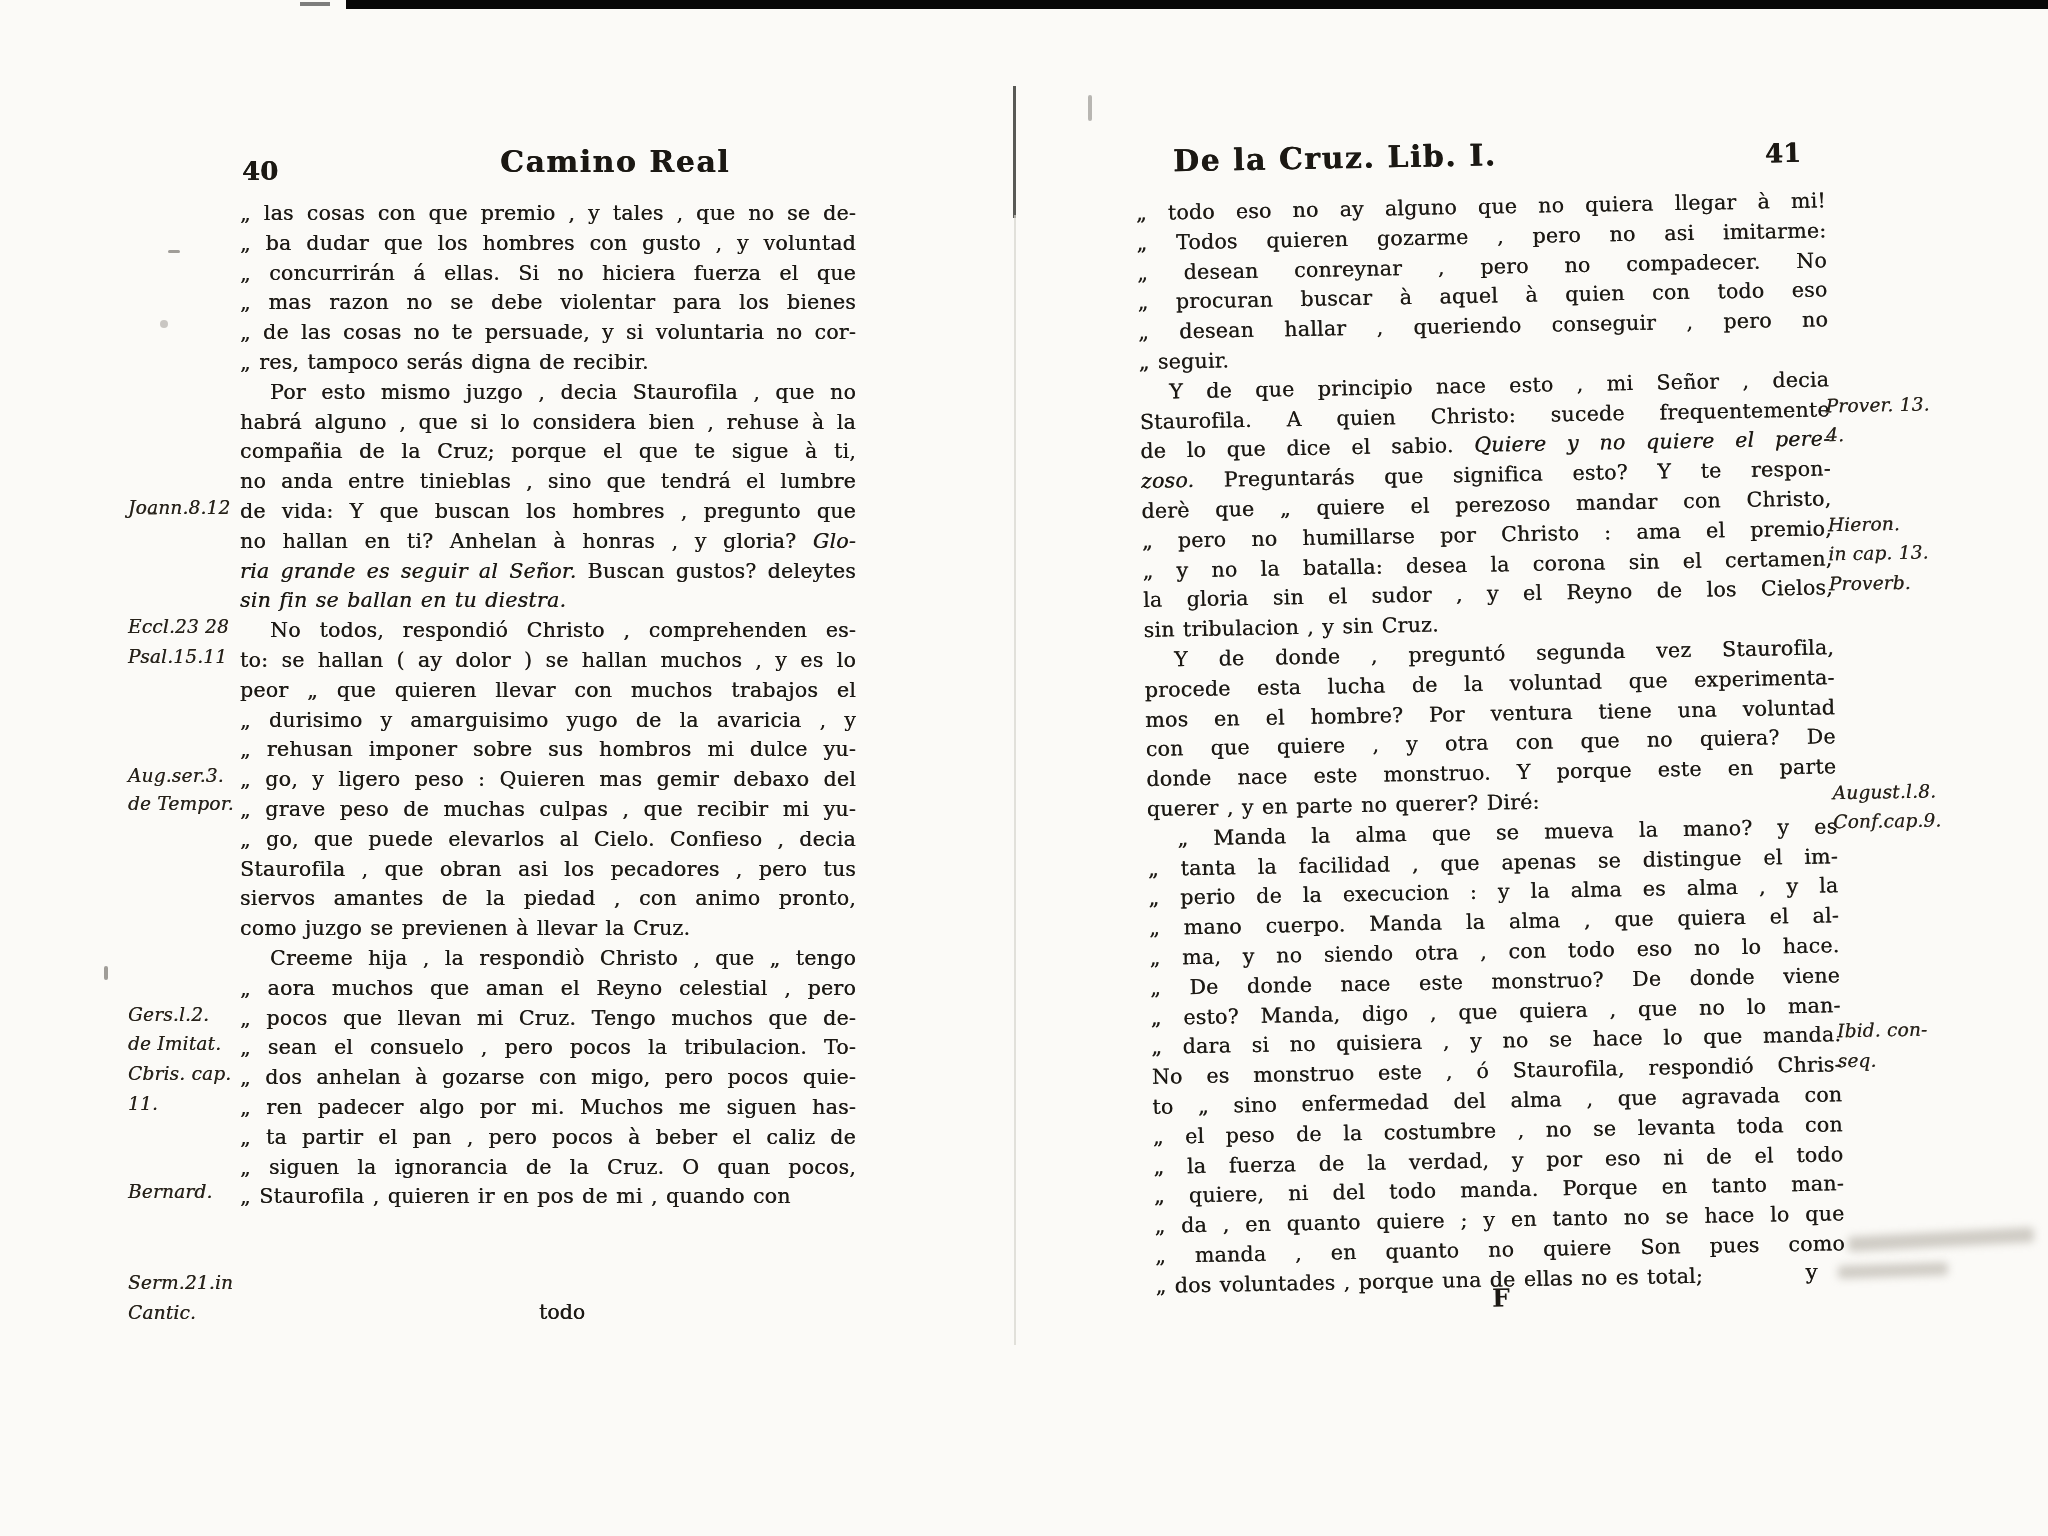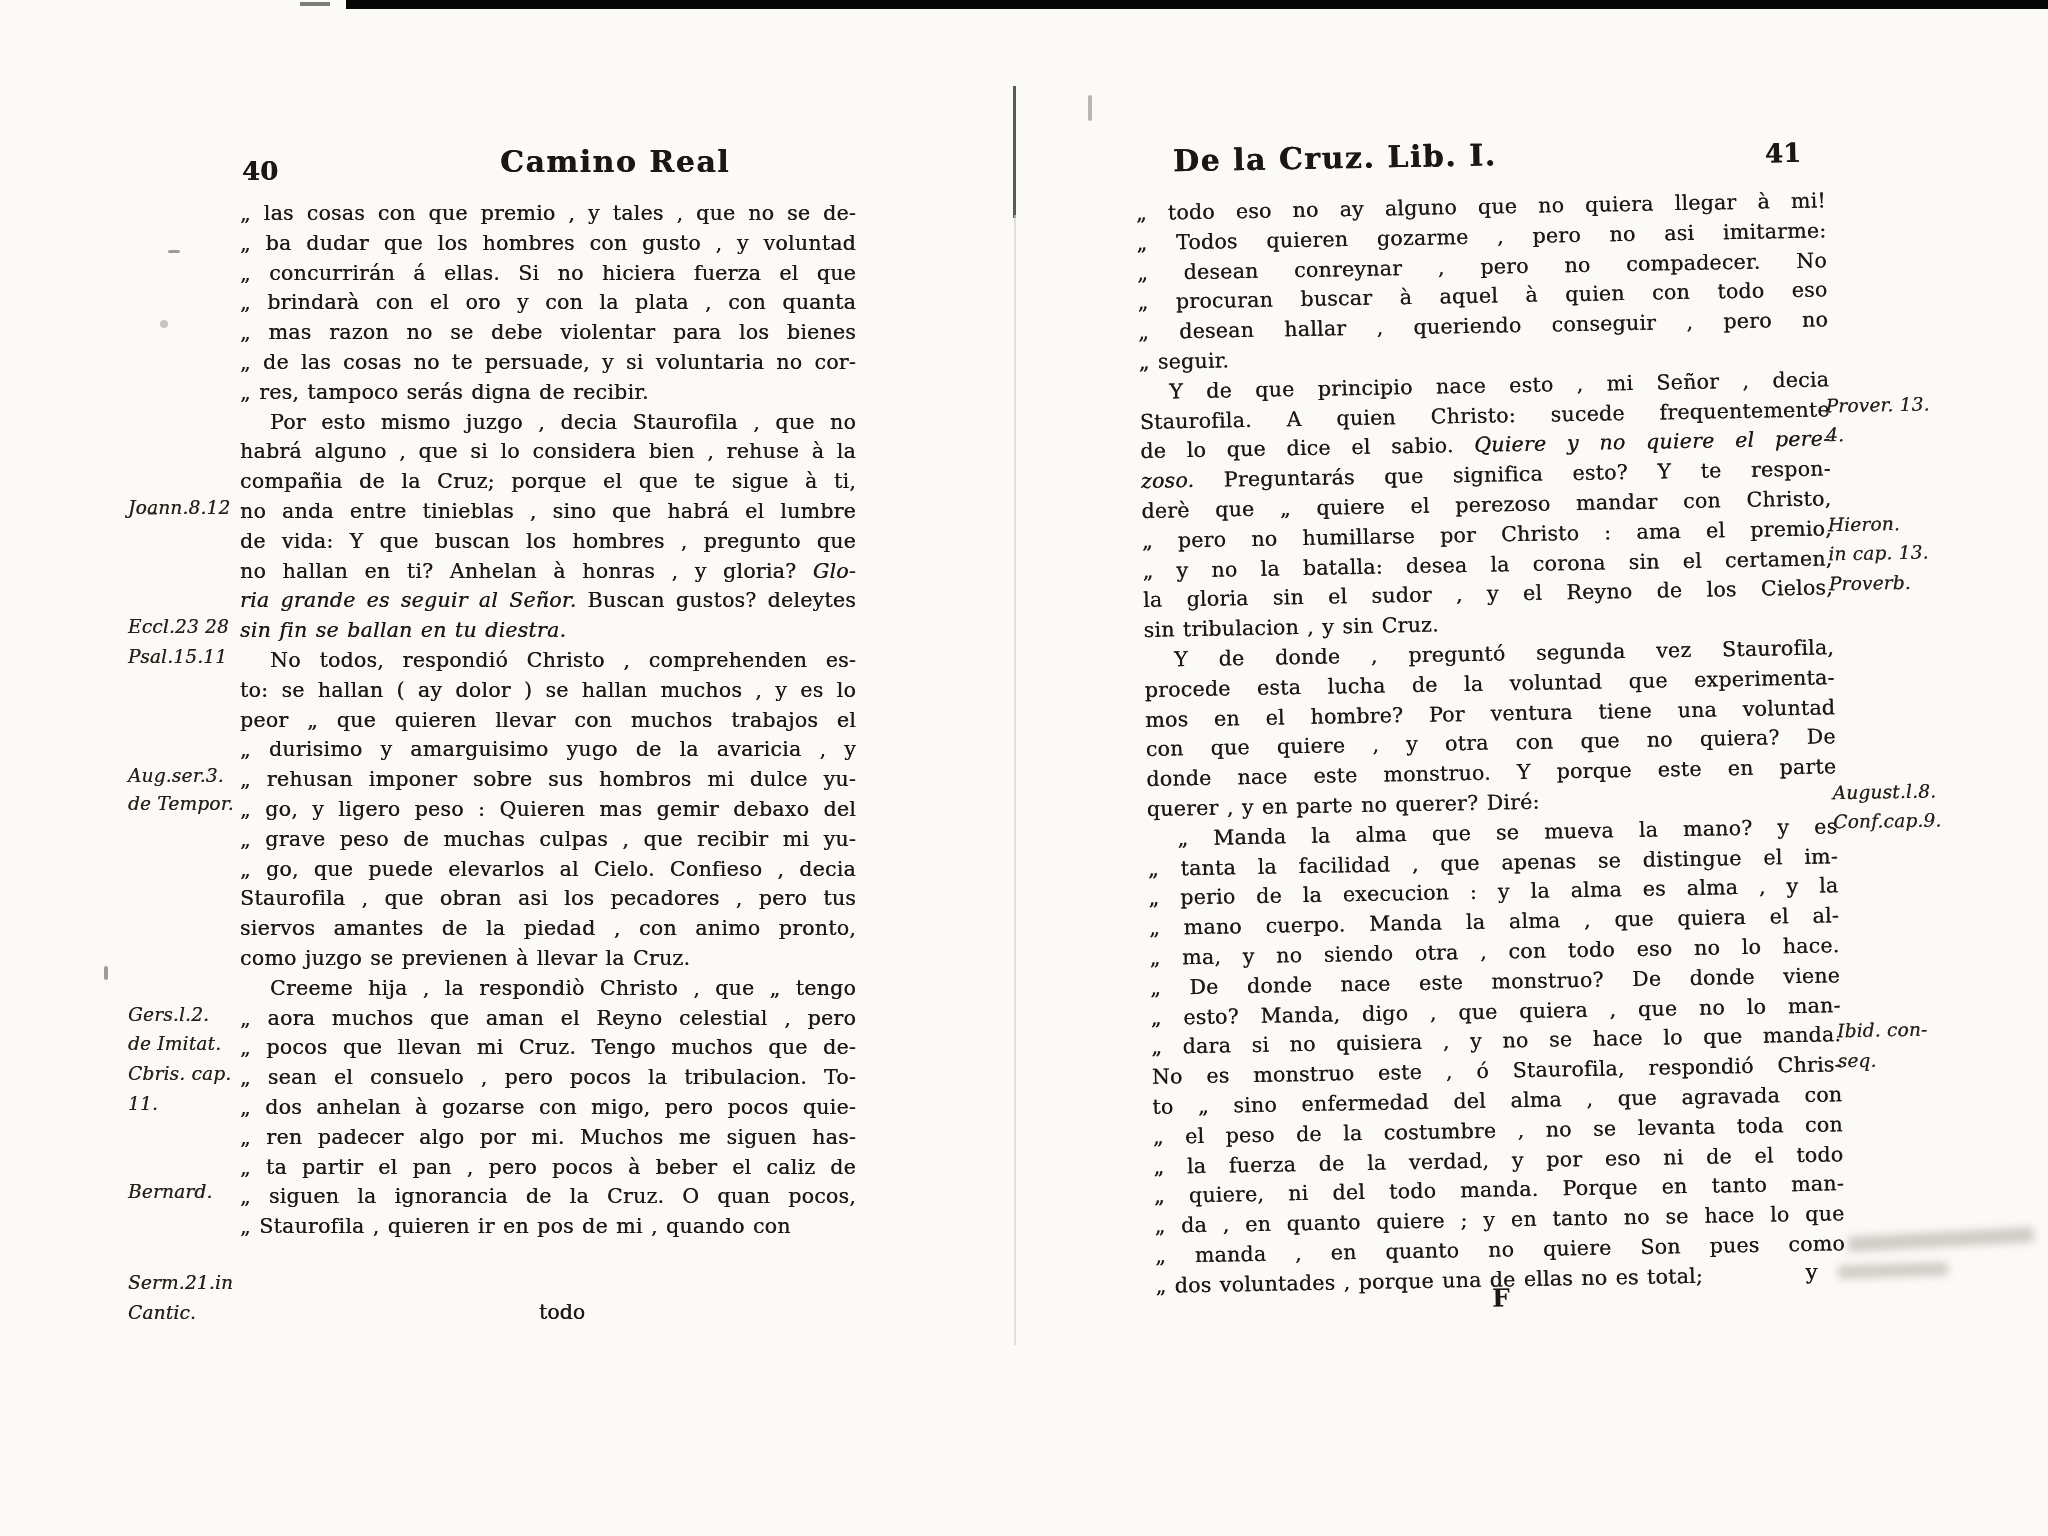--- a/index.html
+++ b/index.html
@@ -98,28 +98,27 @@
   <section class="page left">
     <div class="header">
       <span class="pagenum">40</span>
       <span class="runtitle">Camino Real</span>
     </div>
 
     <div class="body">
         <div class="line"><span>„ las cosas con que premio , y tales , que no se de-</span></div>
         <div class="line"><span>„ ba dudar que los hombres con gusto , y voluntad</span></div>
         <div class="line"><span>„ concurrirán á ellas. Si no hiciera fuerza el que</span></div>
-        <div class="line"><span>„ brindarà con el oro y con la plata , con quanta</span></div>
         <div class="line"><span>„ mas razon no se debe violentar para los bienes</span></div>
         <div class="line"><span>„ de las cosas no te persuade, y si voluntaria no cor-</span></div>
         <div class="line end"><span>„ res, tampoco serás digna de recibir.</span></div>
         <div class="line ind"><span>Por esto mismo juzgo , decia Staurofila , que no</span></div>
         <div class="line"><span>habrá alguno , que si lo considera bien , rehuse à la</span></div>
         <div class="line"><span>compañia de la Cruz; porque el que te sigue à ti,</span></div>
-        <div class="line"><span>no anda entre tinieblas , sino que habrá el lumbre</span></div>
+        <div class="line"><span>no anda entre tinieblas , sino que tendrá el lumbre</span></div>
         <div class="line"><span>de vida: Y que buscan los hombres , pregunto que</span></div>
         <div class="line"><span>no hallan en ti? Anhelan à honras , y gloria? </span><span class="it">Glo-</span></div>
         <div class="line"><span class="it">ria grande es seguir al Señor.</span><span> Buscan gustos? deleytes</span></div>
         <div class="line end"><span class="it">sin fin se ballan en tu diestra.</span></div>
         <div class="line ind"><span>No todos, respondió Christo , comprehenden es-</span></div>
         <div class="line"><span>to: se hallan ( ay dolor ) se hallan muchos , y es lo</span></div>
         <div class="line"><span>peor „ que quieren llevar con muchos trabajos el</span></div>
         <div class="line"><span>„ durisimo y amarguisimo yugo de la avaricia , y</span></div>
         <div class="line"><span>„ rehusan imponer sobre sus hombros mi dulce yu-</span></div>
         <div class="line"><span>„ go, y ligero peso : Quieren mas gemir debaxo del</span></div>

